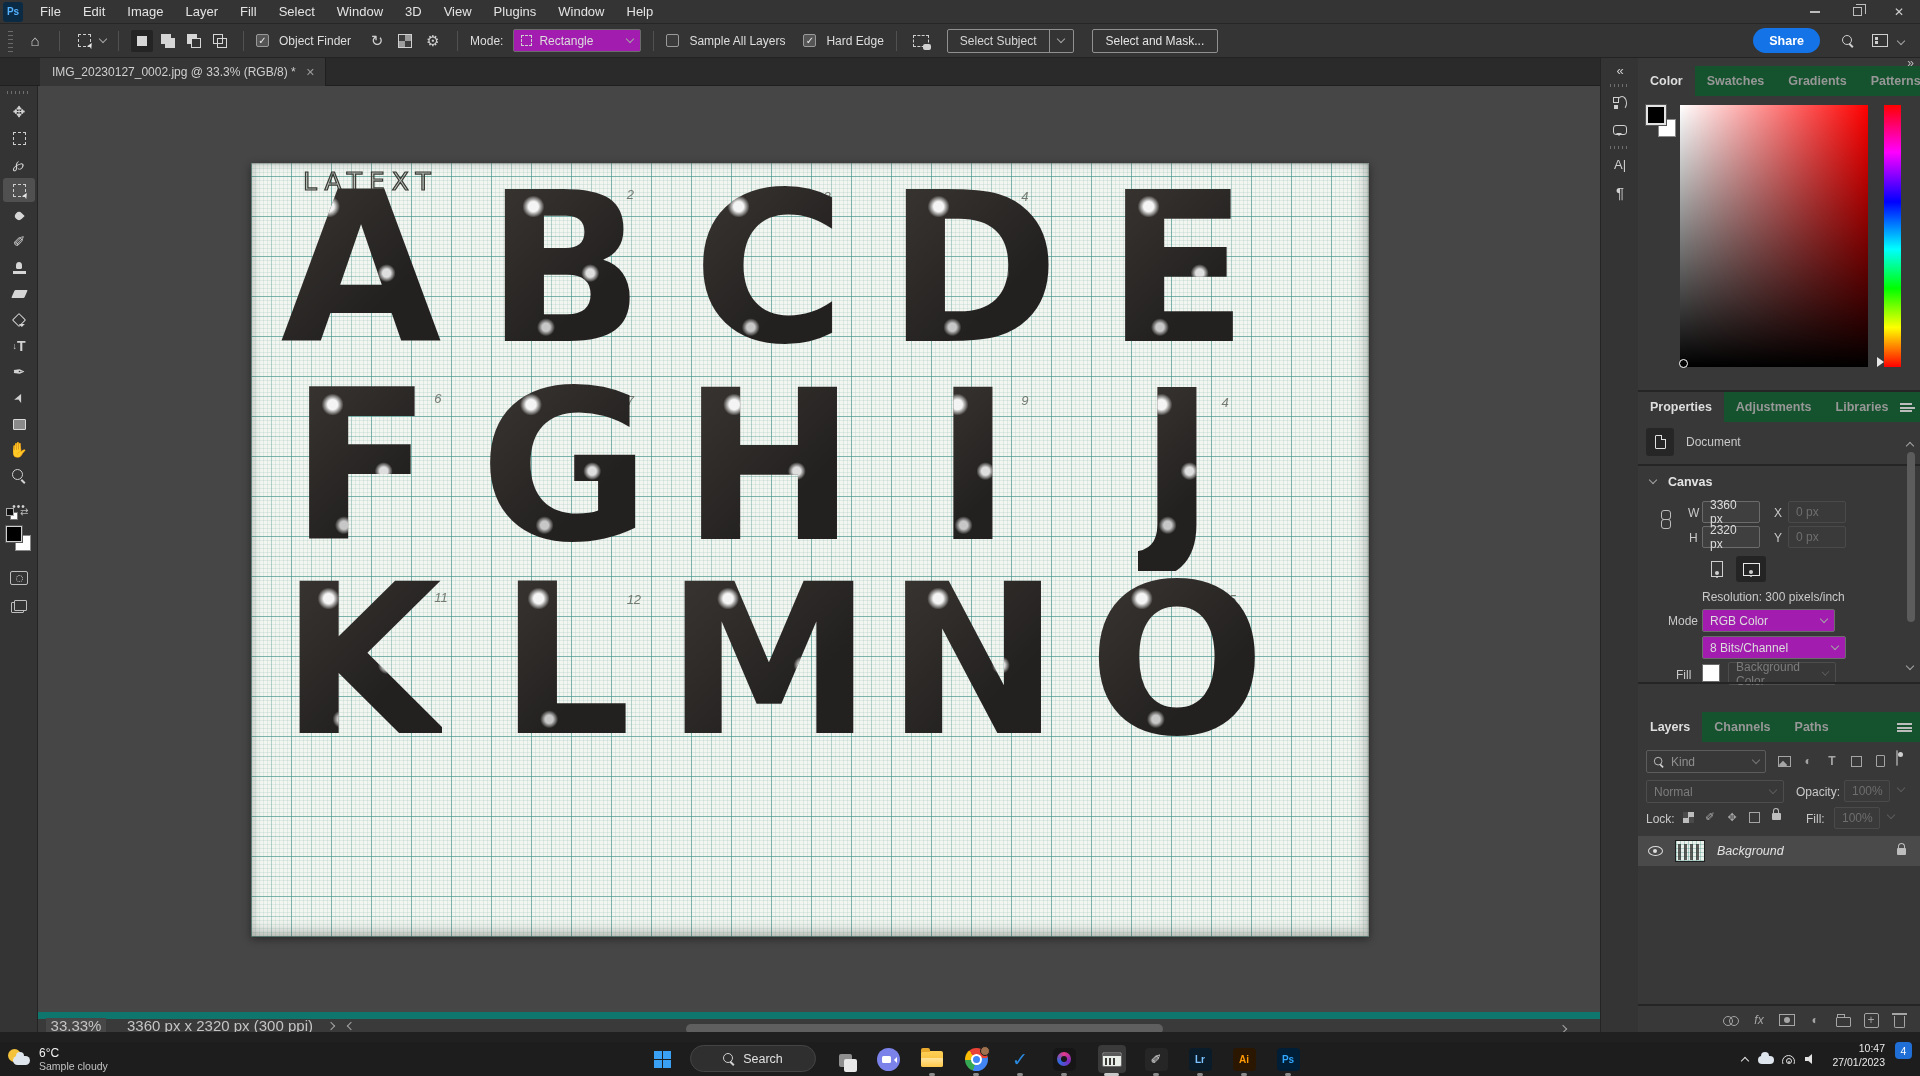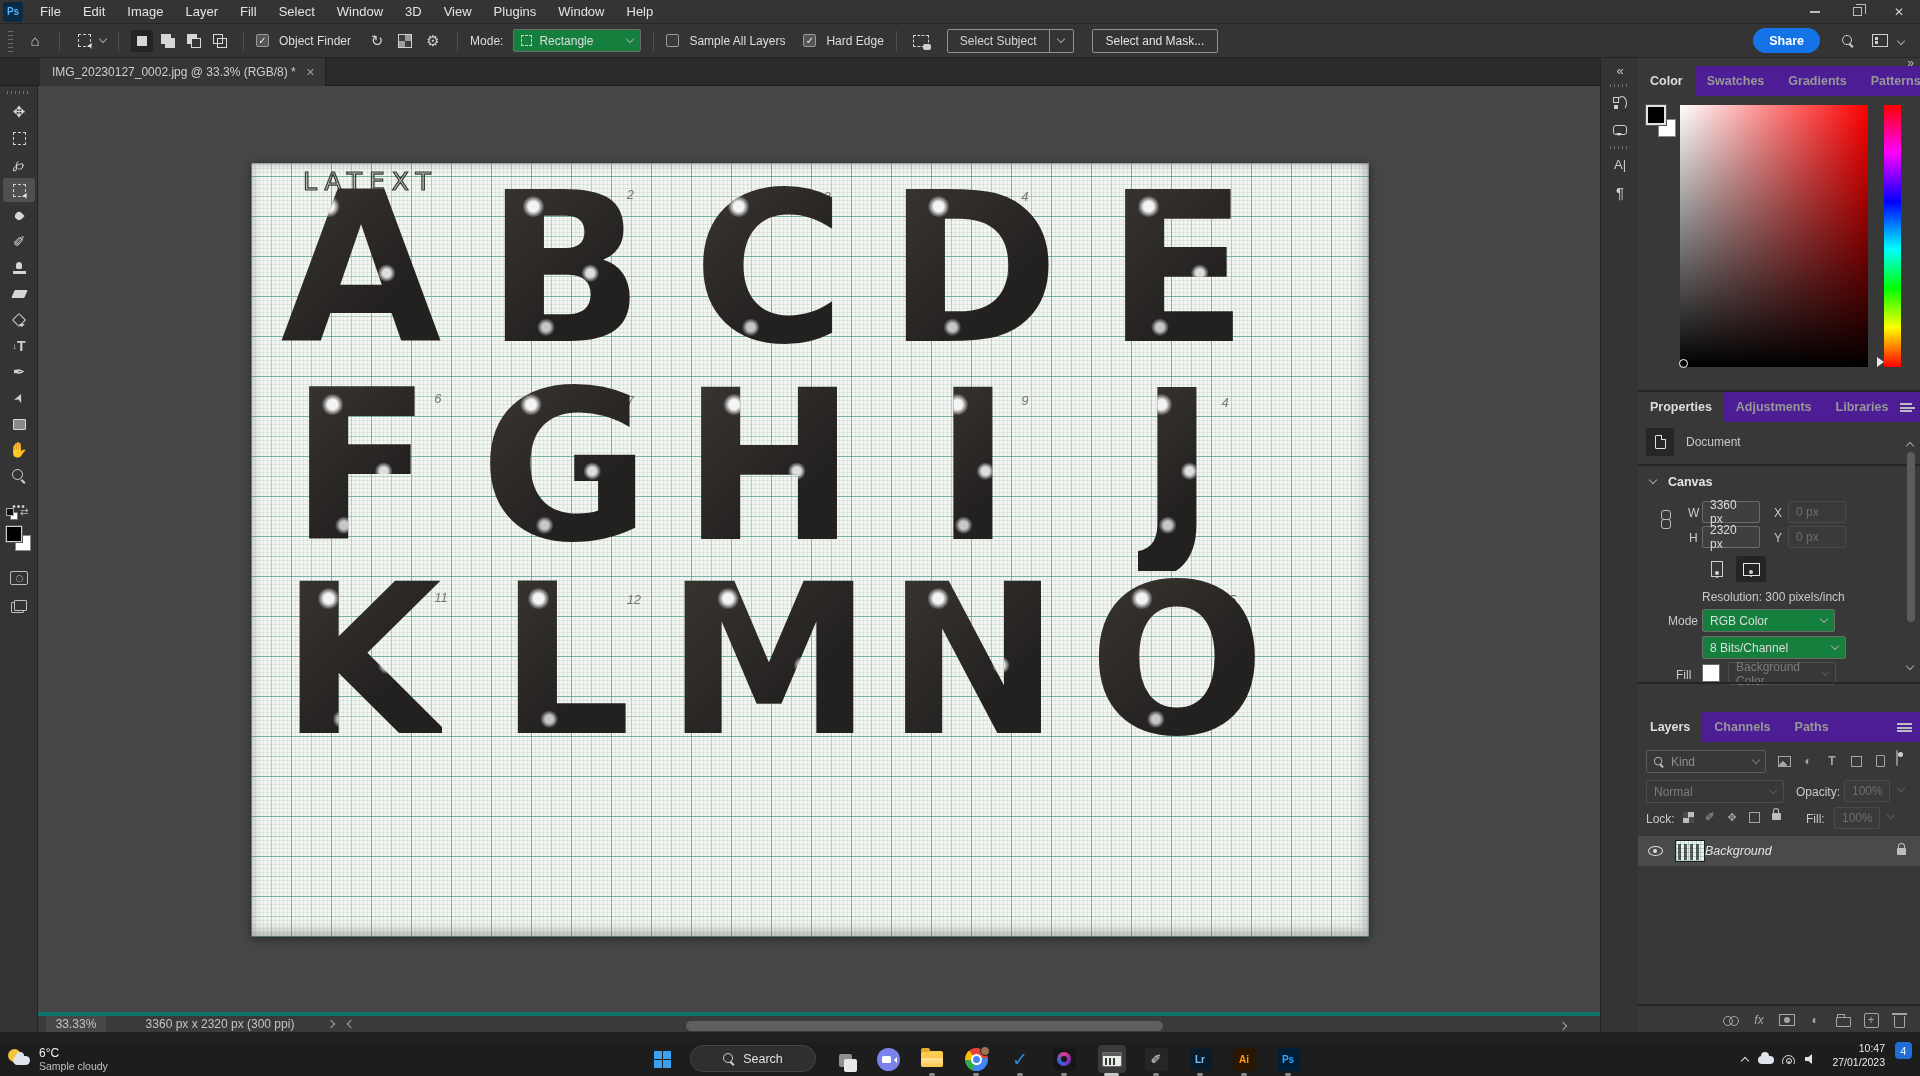--- a/index.html
+++ b/index.html
@@ -34,21 +34,21 @@
   .dashedsq .cursor{position:absolute;right:-4px;bottom:-4px;font-size:8px;color:#e8e8e8;transform:rotate(-60deg)}
   .selmode{width:22px;height:22px;display:flex;align-items:center;justify-content:center;border-radius:2px;position:relative}
   .selmode.active{background:#242424}
   .sq-f{width:10px;height:10px;background:#d6d6d6}
   .sq-o{width:10px;height:10px;border:1.4px solid #d6d6d6}
   .overlap{position:relative;width:14px;height:14px}
   .overlap>i{position:absolute;display:block}
   .chk{width:13px;height:13px;border:1px solid #9a9a9a;border-radius:2px;display:inline-flex;align-items:center;justify-content:center;font-size:10px;color:#e9e9e9;background:#3a3a3a;margin-right:6px}
   .chk.on{background:#555}
   .optlbl{font-size:12px;color:#dedede}
-  .dd{display:inline-flex;align-items:center;justify-content:space-between;background:#15803d;border:1px solid #6b6b6b;border-radius:2px;height:23px;padding:0 7px;gap:8px;color:#ddd}
+  .dd{display:inline-flex;align-items:center;justify-content:space-between;background:#a21caf;border:1px solid #6b6b6b;border-radius:2px;height:23px;padding:0 7px;gap:8px;color:#ddd}
   .dd.disabled{color:#7c7c7c;border-color:#4d4d4d;background:#383838}
   .btn{border:1px solid #909090;border-radius:2px;height:24px;display:inline-flex;align-items:center;padding:0 13px;color:#e3e3e3;font-size:12px;background:transparent}
   .btn-split{border:1px solid #909090;border-radius:2px;height:24px;display:inline-flex;align-items:center}
   .btn-split .main{padding:0 12px}
   .btn-split .arrow{width:24px;height:100%;border-left:1px solid #909090;display:flex;align-items:center;justify-content:center}
   .sharebtn{margin-left:auto;background:#1473e6;color:#fff;border-radius:13px;height:25px;display:flex;align-items:center;padding:0 16px;font-weight:bold;font-size:12.5px}
   .mag{position:relative;width:12px;height:12px;display:inline-block}
   .mag:before{content:"";position:absolute;left:0;top:0;width:8px;height:8px;border:1.7px solid #cfcfcf;border-radius:50%}
   .mag:after{content:"";position:absolute;left:8px;top:8px;width:5px;height:1.8px;background:#cfcfcf;transform:rotate(45deg);transform-origin:0 0}
   .wsico{width:16px;height:13px;border:1.4px solid #cfcfcf;position:relative}
@@ -109,37 +109,37 @@
   .bubble{font-family:"DejaVu Sans",sans-serif;font-weight:bold;font-size:208px;line-height:1;justify-self:center;
     background:
       radial-gradient(circle at 30% 20%,rgba(255,255,255,.95) 0 5px,rgba(255,255,255,0) 11px),
       radial-gradient(circle at 66% 52%,rgba(255,255,255,.85) 0 4px,rgba(255,255,255,0) 9px),
       radial-gradient(circle at 38% 78%,rgba(255,255,255,.75) 0 4px,rgba(255,255,255,0) 9px),
       linear-gradient(135deg,#3b3733,#232120 65%);
     -webkit-background-clip:text;background-clip:text;color:transparent}
   .guide-num{position:absolute;font-size:13px;font-style:italic;color:#5f665d;opacity:.85}
 
   
-  #statusbar{left:38px;top:1012px;width:1562px;height:20px;background:#3a3a3a;border-top:4px solid #0f766e;display:flex;align-items:center;font-size:12px;color:#c4c4c4}
+  #statusbar{left:38px;top:1012px;width:1562px;height:20px;background:#3a3a3a;border-top:7px solid #0f766e;display:flex;align-items:center;font-size:15px;color:#c4c4c4}
   .zoombox{margin-left:8px;width:60px;height:16px;background:#474747;text-align:center;line-height:16px}
   .docinfo{margin-left:14px;width:200px;text-align:center}
   .hthumb{position:absolute;left:648px;top:5px;width:477px;height:10px;border-radius:5px;background:#5f5f5f}
 
   
   #dockstrip{left:1600px;top:58px;width:38px;height:974px;background:#343434;border-left:1px solid #242424}
   .dock-ico{position:absolute;left:0;width:38px;height:24px;display:flex;align-items:center;justify-content:center;color:#cfcfcf;font-size:13px}
   .histico{position:relative;width:14px;height:13px}
   .histico:before{content:"";position:absolute;left:0;top:1px;width:4px;height:4px;border:1px solid #cfcfcf;box-shadow:0 7px 0 -1px #cfcfcf}
   .histico:after{content:"";position:absolute;right:0;top:0;width:8px;height:12px;border:1.6px solid transparent;border-right-color:#cfcfcf;border-top-color:#cfcfcf;border-radius:50%}
   .bubbleico{position:relative;width:14px;height:10px;border:1.5px solid #cfcfcf;border-radius:3px}
   .bubbleico:after{content:"";position:absolute;left:2px;bottom:-5px;width:0;height:0;border:3px solid transparent;border-top-color:#cfcfcf}
 
   
   #panels{left:1638px;top:58px;width:282px;height:974px;background:#383838}
-  .tabsrow{position:absolute;left:0;width:282px;height:30px;background:#4c1d95;display:flex;align-items:flex-end}
+  .tabsrow{position:absolute;left:0;width:282px;height:30px;background:#14532d;display:flex;align-items:flex-end}
   .ptab{padding:0 12px;height:30px;line-height:30px;font-size:12.5px;font-weight:bold;color:#979797}
   .ptab.active{background:#383838;color:#dedede}
   .pmenu{margin-left:auto;margin-right:8px;align-self:center;width:15px;height:9px;border-top:2px solid #bdbdbd;border-bottom:2px solid #bdbdbd;position:relative}
   .pmenu:before{content:"";position:absolute;left:0;top:2.5px;width:15px;height:2px;background:#bdbdbd}
   .divider{position:absolute;left:0;width:282px;height:2px;background:#252525}
   .colorfield{position:absolute;left:42px;top:47px;width:188px;height:262px;background:linear-gradient(to top,#000,rgba(0,0,0,0)),linear-gradient(to right,#fff,#f00)}
   .colorpicker{position:absolute;left:-1px;bottom:-1px;width:9px;height:9px;border:1.6px solid #fff;border-radius:50%}
   .huebar{position:absolute;left:246px;top:47px;width:17px;height:262px;background:linear-gradient(to bottom,#f00,#f0f 18%,#00f 37%,#0ff 55%,#0f0 70%,#ff0 85%,#f00)}
   .huemark{position:absolute;left:-7px;bottom:0;width:0;height:0;border:5px solid transparent;border-left:7px solid #e8e8e8}
   .panelswatch{position:absolute;left:8px;top:47px;width:32px;height:34px}
@@ -646,21 +646,21 @@
     </span>
   <span class="plabel dim abs" style="left:168px;top:754px">Fill:</span>
   <span class="ibox disabled abs" style="left:196px;top:749px;width:46px">100%</span>
   <span class="chev down abs" style="left:250px;top:757px;border-color:#5c5c5c"></span>
 
   <div class="layerrow" style="top:778px">
     <span class="eyeico" style="margin-left:10px"></span>
     <span class="lthumb">
         <i></i>
       </span>
-    <span style="font-style:italic;color:#e2e2e2;font-size:12.5px">Background</span>
+    <span style="margin-left:12px;font-style:italic;color:#e2e2e2;font-size:12.5px">Background</span>
     <span class="lockico" style="margin-left:auto;margin-right:14px;margin-top:0"></span>
   </div>
 
   <div class="divider" style="top:946px"></div>
   <div class="abs flex" style="left:80px;top:950px;gap:2px">
     <span class="footico">
         <span class="chainlink"></span>
       </span>
     <span class="footico" style="font-style:italic">
         <span>fx</span>

